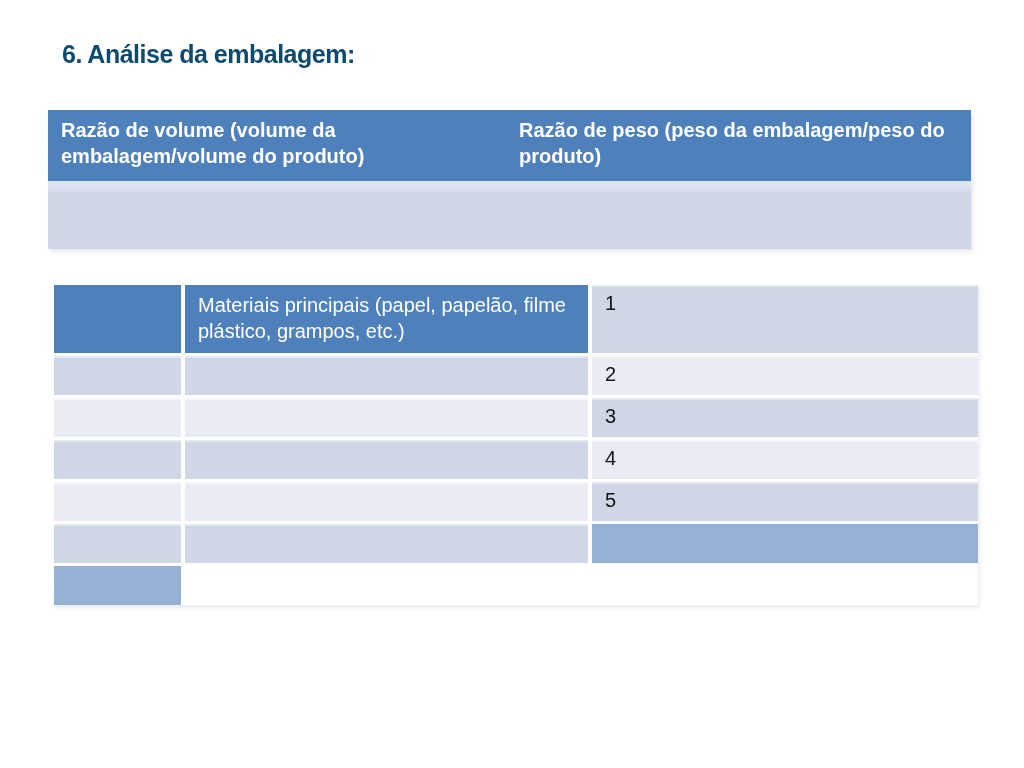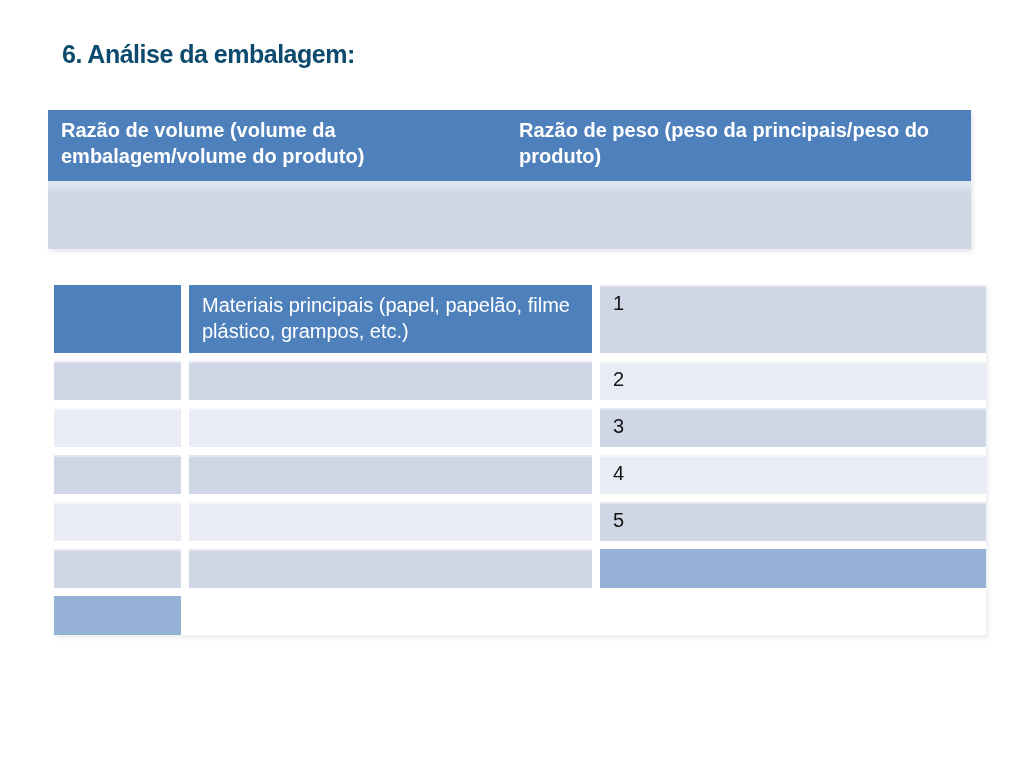--- a/index.html
+++ b/index.html
@@ -76,33 +76,32 @@
 
   
   #materials-table {
     left: 54px;
     top: 285px;
     grid-template-columns: 127px 403px 386px;
     grid-template-rows: 68px 39px 39px 39px 39px 39px 39px;
     row-gap: 3px;
     column-gap: 4px;
     box-shadow: 2px 3px 4px rgba(120,130,150,0.15);
-    gap: 8px;
   }
 </style>
 </head>
 <body>
 
 <div class="slide">
 
   <h1 class="title">6. Análise da embalagem:</h1>
 
   <div class="ppt-table" id="ratio-table">
     <div class="cell th bold">Razão de volume (volume da embalagem/volume do produto)</div>
-    <div class="cell th bold">Razão de peso (peso da principais/peso do produto)</div>
+    <div class="cell th bold">Razão de peso (peso da embalagem/peso do produto)</div>
     <div class="cell value-cell body-text"></div>
     <div class="cell value-cell body-text"></div>
   </div>
 
   <div class="ppt-table" id="materials-table">
 
     <div class="cell th"></div>
     <div class="cell th">Materiais principais (papel, papelão, filme plástico, grampos, etc.)</div>
 
     <div class="cell row-dark body-text">1</div>

